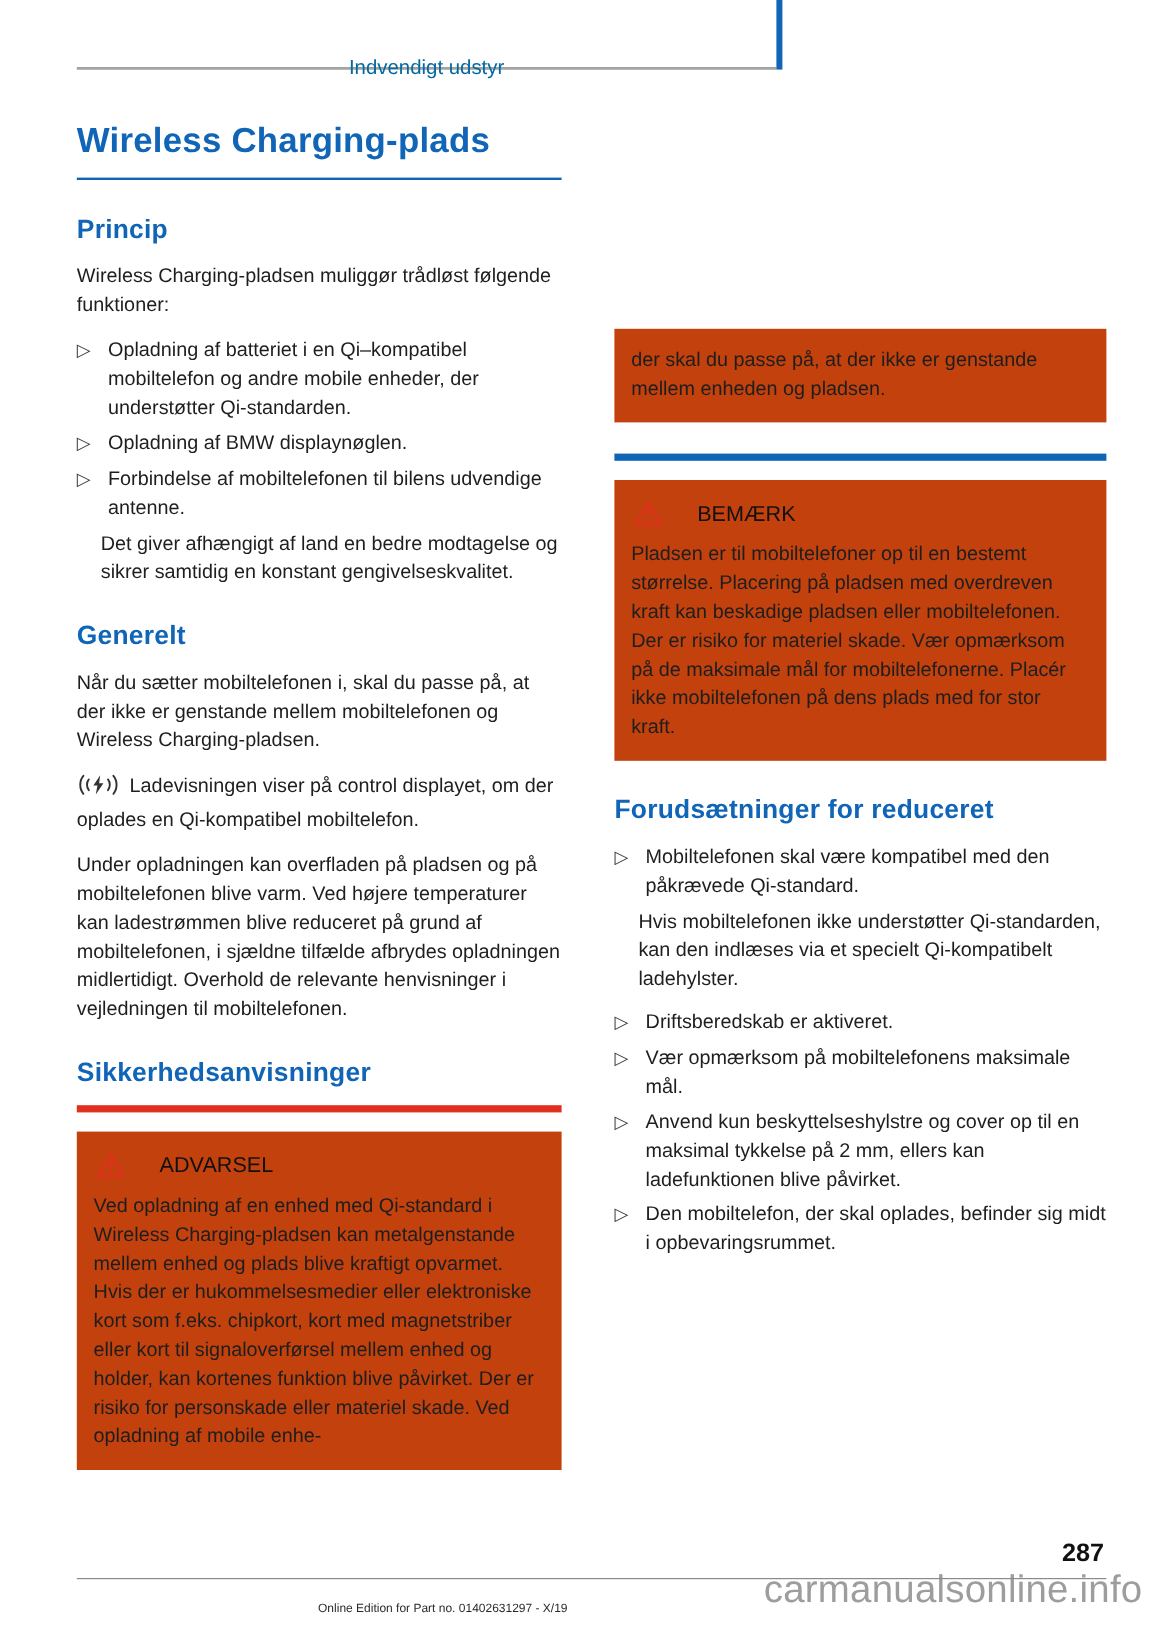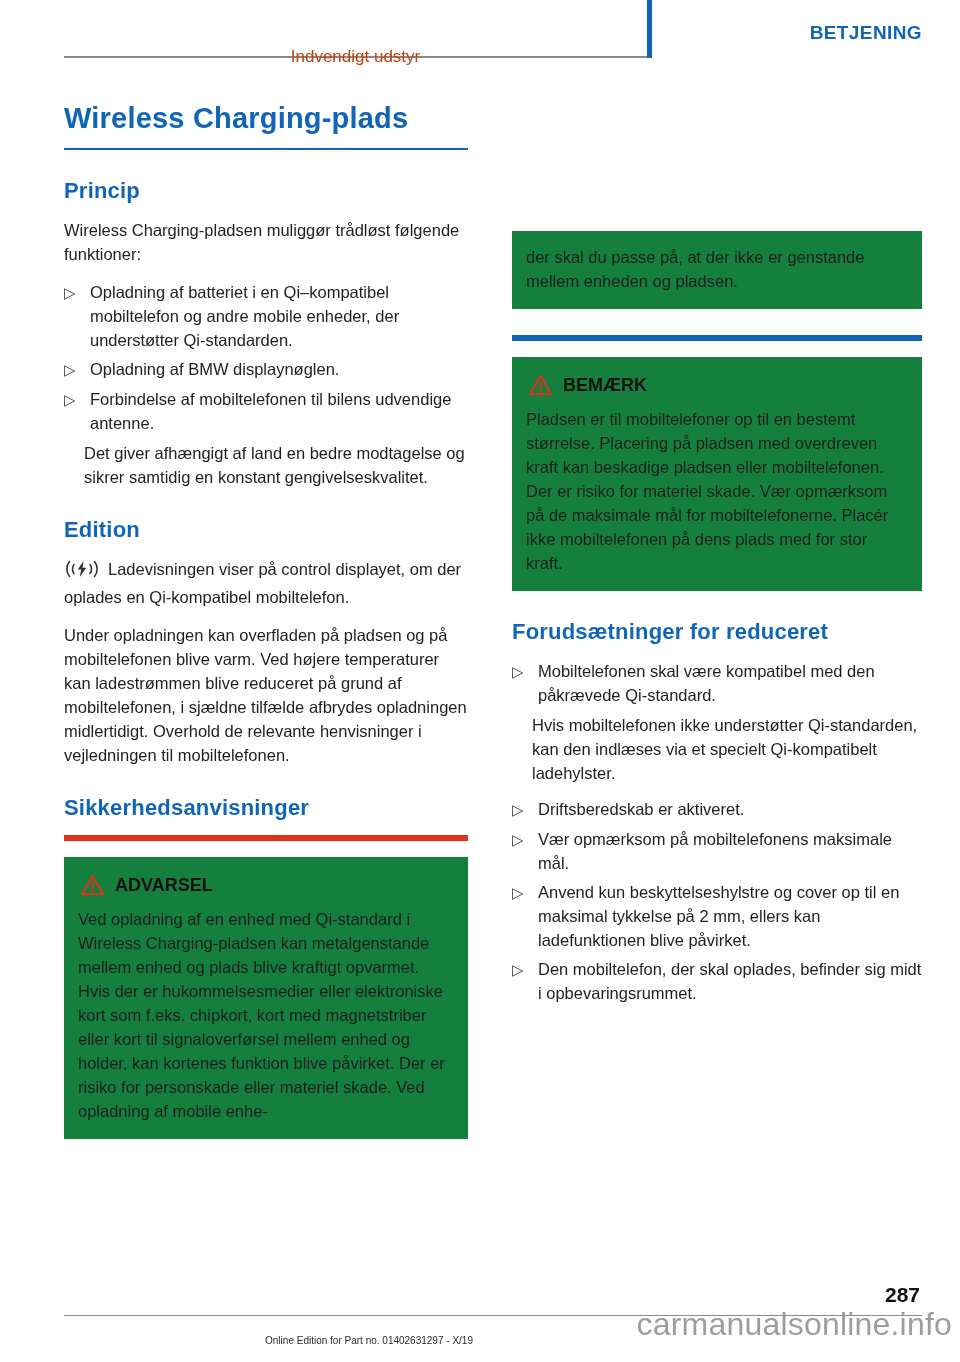--- a/index.html
+++ b/index.html
@@ -8,21 +8,21 @@
     height:1362px; background:#ffffff; position:relative; overflow:hidden;
     font-family:"Liberation Sans", sans-serif; color:#1e1e1e;
   }
   .page { padding:8px 38px 0 64px; }
 
   
   .hdr { display:flex; height:50px; margin-bottom:44px; }
   .hdr-left {
     width:583px; border-top:1px solid #8a8a8a; border-bottom:1px solid #8a8a8a;
     display:flex; align-items:center; justify-content:center;
-    font-size:17px; color:#c2410c;margin-top:48px;
+    font-size:17px; color:#0369a1;margin-top:48px;
   }
   .hdr-bar { width:5px; background:var(--blue,#1065b7); margin-top:-8px; height:58px; }
   .hdr-right {
     flex:1; display:flex; align-items:center; justify-content:flex-end;
     font-size:19px; font-weight:bold; color:var(--blue,#1065b7); letter-spacing:.4px;
   }
 
   
   .cols { display:flex; gap:44px; align-items:center; }
   .col-l { width:404px; }
@@ -38,26 +38,26 @@
 
   .bullet { display:flex; font-size:16.5px; line-height:24px; margin-bottom:5px; }
   .bullet .mk { flex:0 0 26px; color:#3c3c3c; font-size:15px; padding-top:1px; }
   .sub { margin-left:26px; font-size:16.5px; line-height:24px; margin:6px 0 12px 20px; }
 
   .rule-accent { height:6px; margin:12px 0 16px; }
   .rule-accent.red  { background:var(--red,#e0301e); }
   .rule-accent.blue { background:var(--blue,#1065b7); margin-top:26px; }
 
   .note-box {
-    background:#15803d; padding:14px 14px 16px;
+    background:#c2410c; padding:14px 14px 16px;
     font-size:16.5px; line-height:24px;
   }
   .note-head {
-    display:flex; align-items:center; gap:10px;
-    font-size:18px; font-weight:bold; color:#111; margin:2px 0 10px 2px;
+    display:flex; align-items:center; gap:28px;
+    font-size:18px; font-weight:normal; color:#111; margin:2px 0 10px 2px;
   }
   .warn-icon svg { display:block; }
   .warn-icon .tri { fill:none; stroke:var(--red,#d2232a); stroke-width:2; stroke-linejoin:round; }
   .warn-icon .bang { fill:var(--red,#d2232a); }
 
   .inline-icon { display:inline-block; vertical-align:-4px; margin-right:8px; }
   .inline-icon .arc { fill:none; stroke:#333; stroke-width:1.6; stroke-linecap:round; }
   .inline-icon .bolt { fill:#333; }
 
   
@@ -69,21 +69,20 @@
 </head>
 <body>
 
 <div class="page">
 
   <div class="hdr">
     <div class="hdr-left">
       <span>Indvendigt udstyr</span>
     </div>
     <div class="hdr-bar"></div>
-    <div class="hdr-right">BETJENING</div>
   </div>
 
   <div class="cols">
 
     <div class="col-l">
 
       <div class="title">Wireless Charging-plads</div>
       <div class="title-rule"></div>
 
       <div class="sec">Princip</div>
@@ -96,21 +95,22 @@
       <div class="bullet">
         <span class="mk">▷</span>
         <span>Opladning af BMW displaynøglen.</span>
       </div>
       <div class="bullet">
         <span class="mk">▷</span>
         <span>Forbindelse af mobiltelefonen til bilens udvendige antenne.</span>
       </div>
       <p class="sub">Det giver afhængigt af land en bedre modtagelse og sikrer samtidig en konstant gengivelseskvalitet.</p>
 
-      <div class="sec">Edition</div>
+      <div class="sec">Generelt</div>
+      <p class="body">Når du sætter mobiltelefonen i, skal du passe på, at der ikke er genstande mellem mobiltelefonen og Wireless Charging-pladsen.</p>
       <p class="body">
         <span class="inline-icon">
           <svg width="36" height="20" viewBox="0 0 36 20">
             <path class="arc" d="M5.5 2.5 C2 6.5 2 13.5 5.5 17.5"></path>
             <path class="arc" d="M10 5.5 C8 8 8 12 10 14.5"></path>
             <path class="arc" d="M30.5 2.5 C34 6.5 34 13.5 30.5 17.5"></path>
             <path class="arc" d="M26 5.5 C28 8 28 12 26 14.5"></path>
             <path class="bolt" d="M19.5 2 L13.8 10.6 H17.2 L15.8 18 L22.2 8.8 H18.6 Z"></path>
           </svg>
         </span><span>Ladevisningen viser på control displayet, om der oplades en Qi-kompatibel mobiltelefon.</span>

